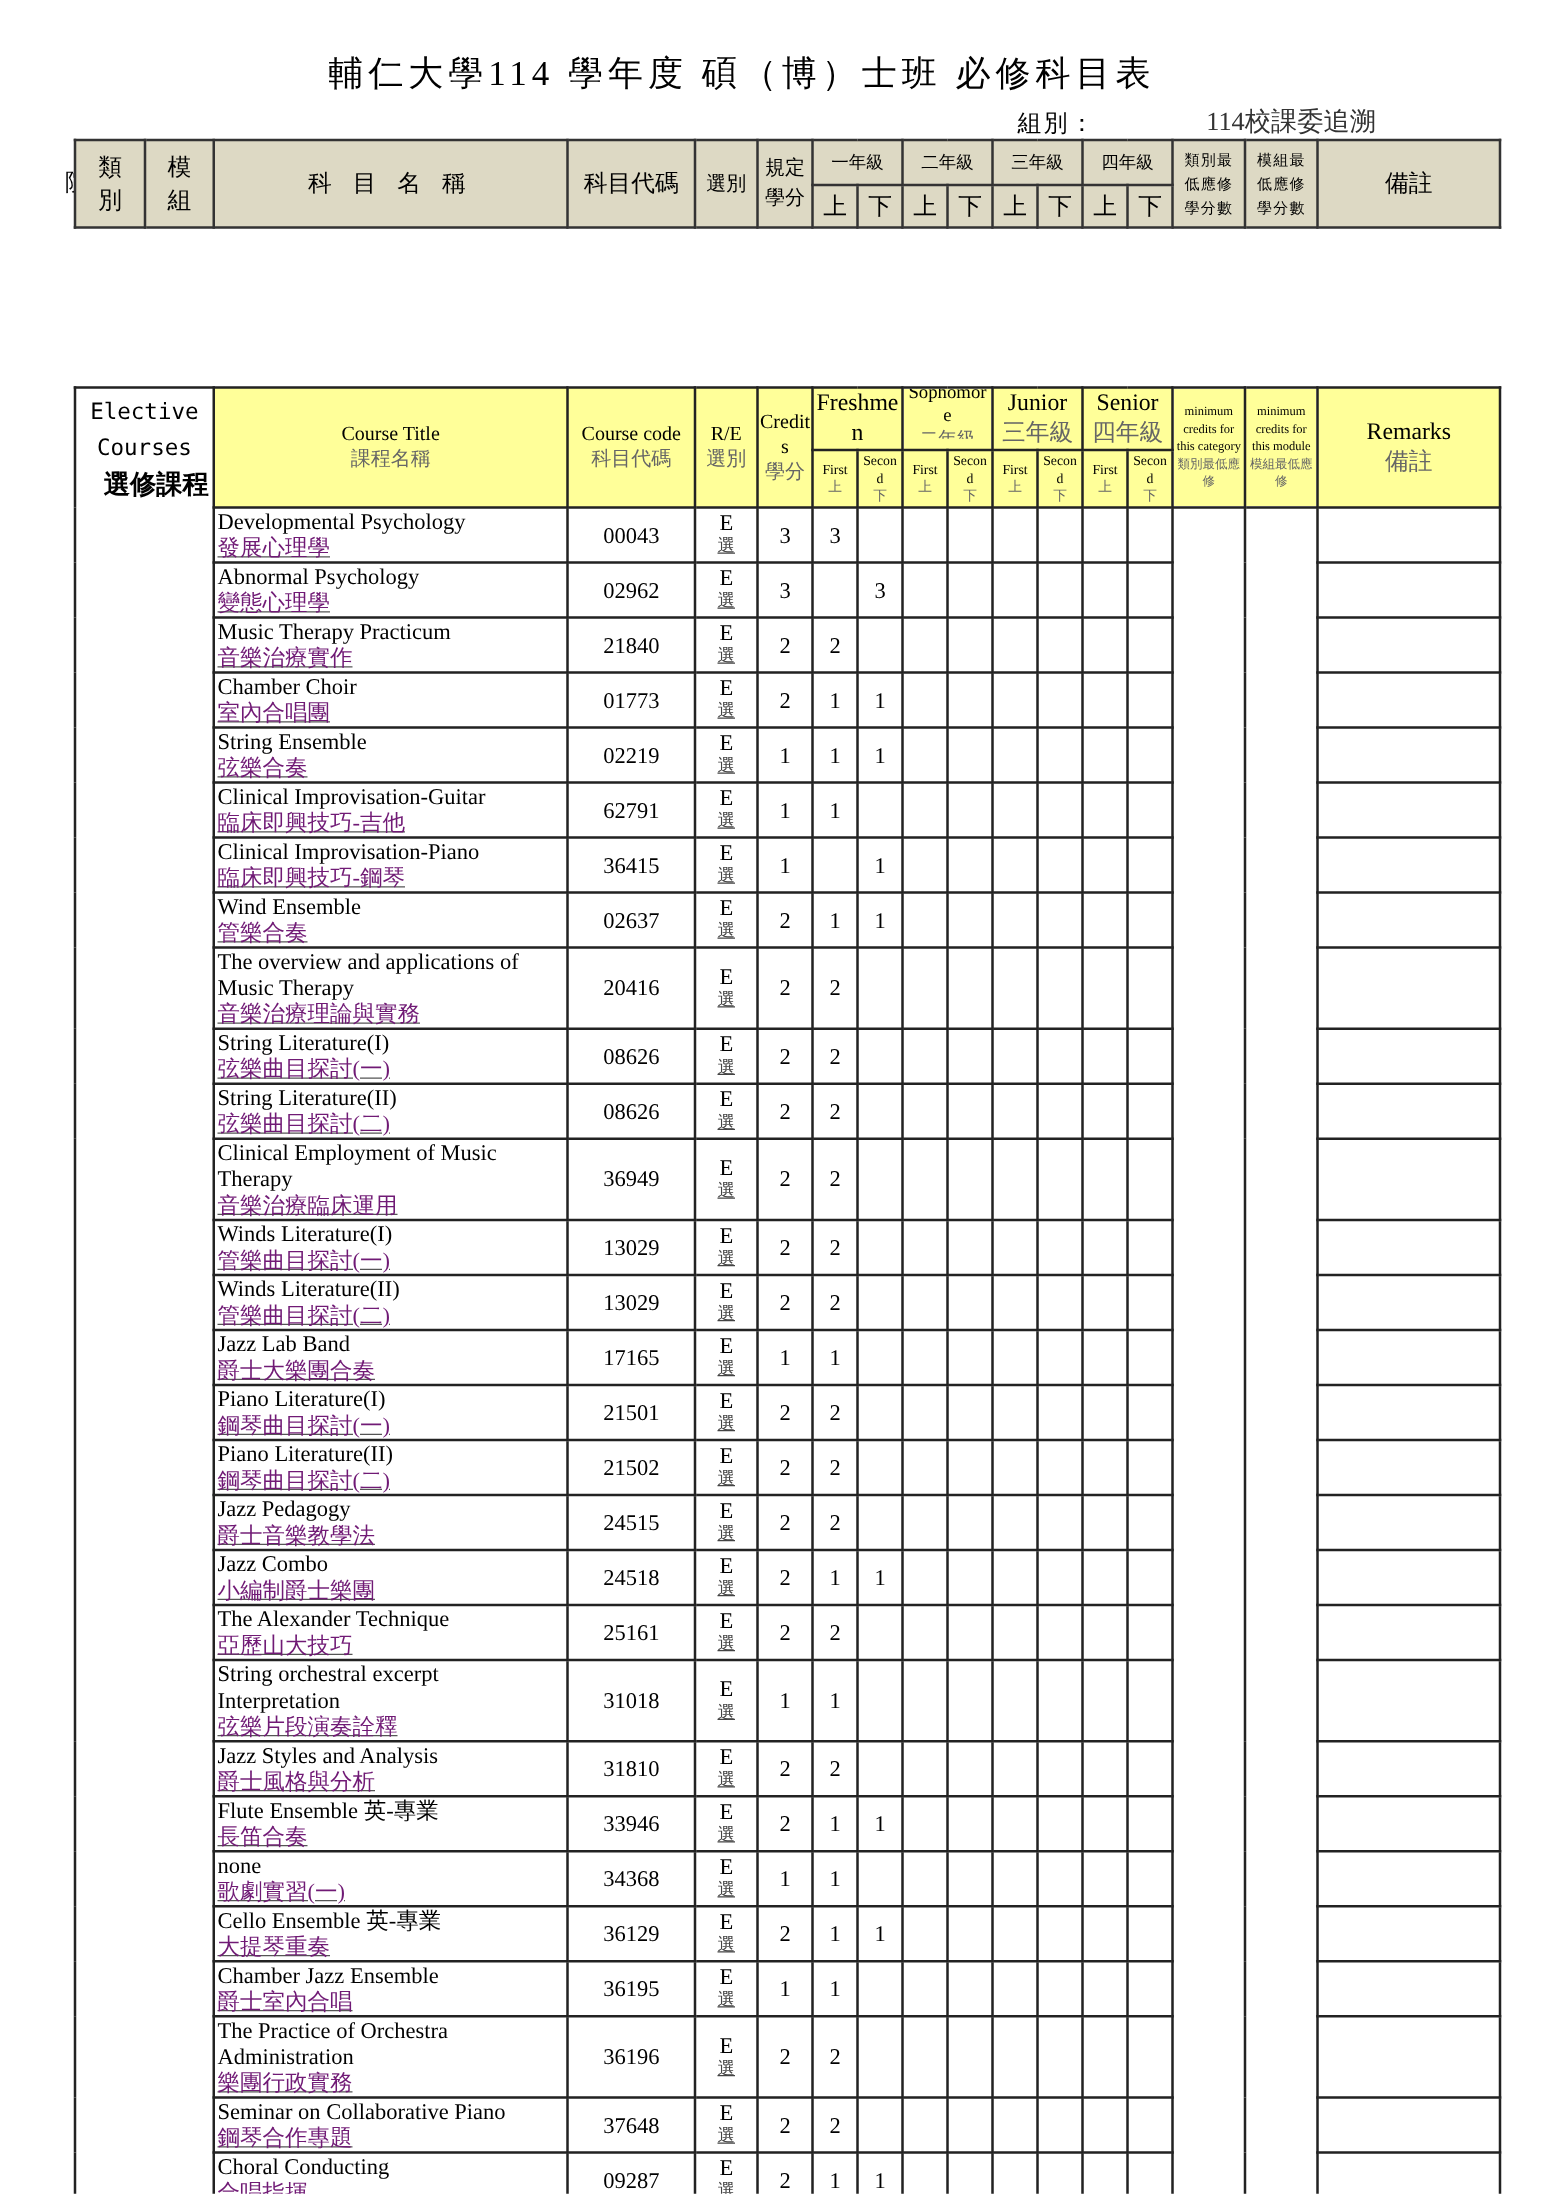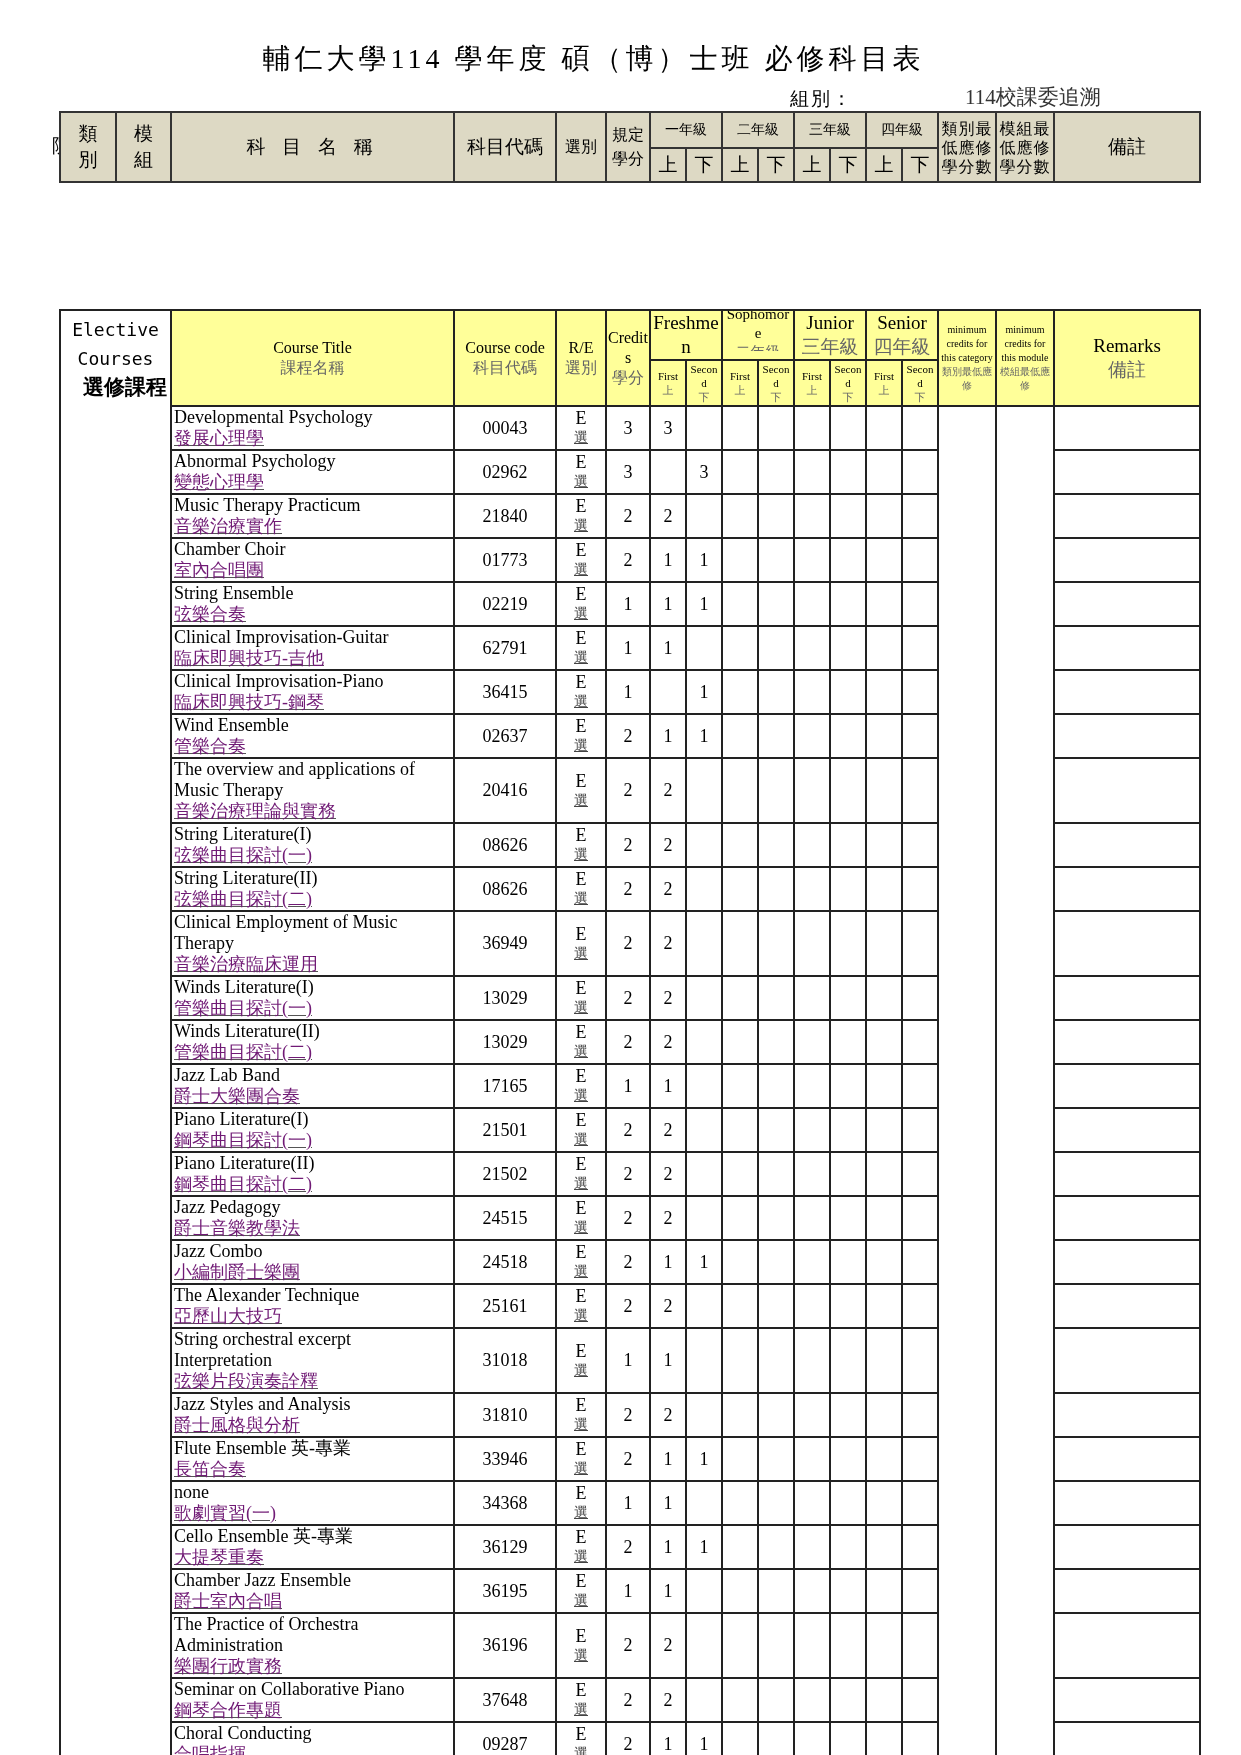--- a/index.html
+++ b/index.html
@@ -3,21 +3,21 @@
 <meta charset="utf-8">
 <style>
   html, body { margin:0; padding:0; background:#fff; }
   body { width:1241px; height:1755px; position:relative; font-family:"Liberation Serif","DejaVu Serif",serif; color:#000; overflow:hidden; }
   .title { position:absolute; left:0; top:40px; width:1187px; text-align:center; font-size:28px; letter-spacing:4px; }
   .meta { position:absolute; top:86px; font-size:19px; letter-spacing:2px; white-space:nowrap; }
   .meta.trace { letter-spacing:0; font-size:21px; color:#333; }
   table { border-collapse:collapse; position:absolute; table-layout:fixed; }
   .hdr { left:59px; top:111px; width:1142px; }
   .hdr td { background:#ddd9c4; border:2px solid #333; text-align:center; vertical-align:middle; font-size:19px; padding:0; }
-  .hdr .small { font-size:16px; line-height:19px; letter-spacing:1px; }
+  .hdr .small { font-size:12px; line-height:19px; letter-spacing:1px; }
   .main { left:59px; top:309px; width:1142px; }
   .main td { border:2px solid #222; text-align:center; vertical-align:middle; padding:0; font-size:18px; }
   .main .yh { background:#ffff99; font-size:16px; line-height:20px; color:#000; }
   .main .yh .zh { color:#666; }
   .main .yh.tiny { font-size:11px; line-height:14px; }
   .main .yh.tinier { font-size:10px; line-height:14px; overflow:hidden; }
   .main .yh.big { font-size:19px; line-height:24px; }
   .cat { background:#fff; font-family:"DejaVu Sans Mono","Liberation Mono",monospace; font-size:21px; line-height:29px; vertical-align:top !important; padding-top:4px !important; }
   .cat .zh { font-family:"DejaVu Sans","Liberation Sans",sans-serif; font-weight:bold; font-size:21px;margin-left:19px; }
   .course { text-align:left !important; font-size:14px; line-height:21px; padding-left:2px !important; vertical-align:top !important; }
@@ -26,21 +26,21 @@
   .re .zh { font-size:14px; color:#444; text-decoration:underline; }
   tr.row { height:40px; }
   tr.row.tall { height:59px; }
 </style>
 </head>
 <body>
 
 <div class="title">輔仁大學114 學年度 碩（博）士班 必修科目表</div>
 <div class="meta" style="left:52px;margin-top:47px;">院別：藝術學院</div>
 <div class="meta" style="left:340px;margin-top:40px;">系（所）別： 音樂學系碩士班-作曲</div>
-<div class="meta" style="left:790px;">組別：</div>
+<div class="meta" style="left:814px;">組別：</div>
 <div class="meta trace" style="left:965px;top:83px;">114校課委追溯</div>
 
 <table class="hdr">
   <colgroup>
     <col style="width:56px">
       <col style="width:55px">
       <col style="width:283px">
       <col style="width:102px">
       <col style="width:50px">
       <col style="width:44px">

